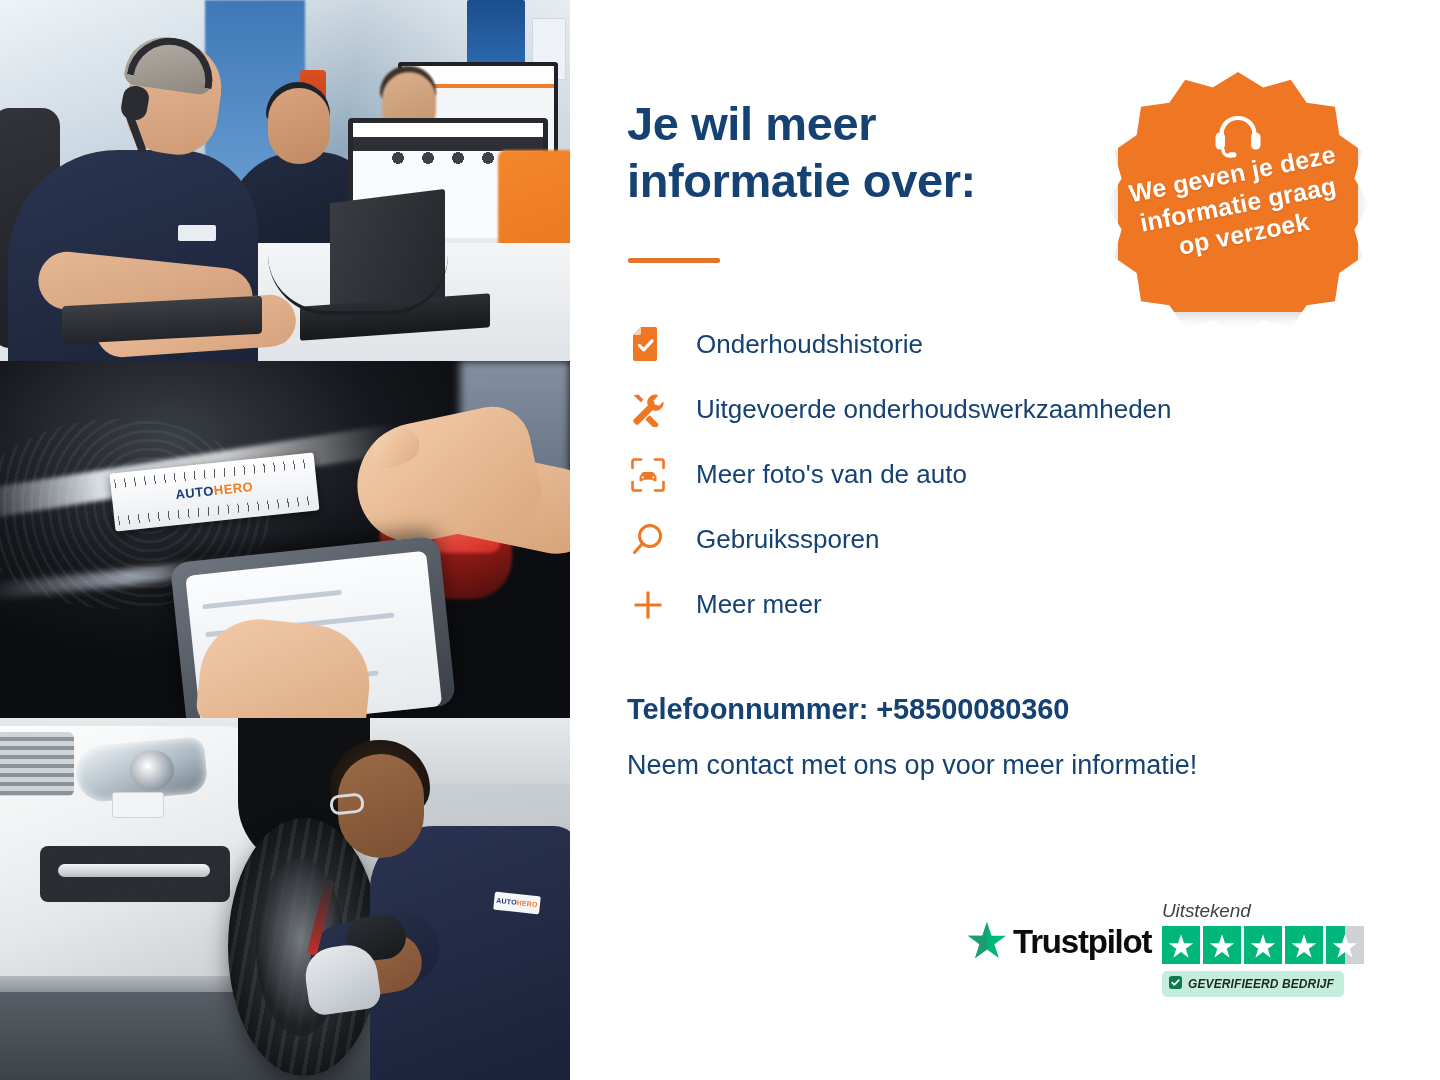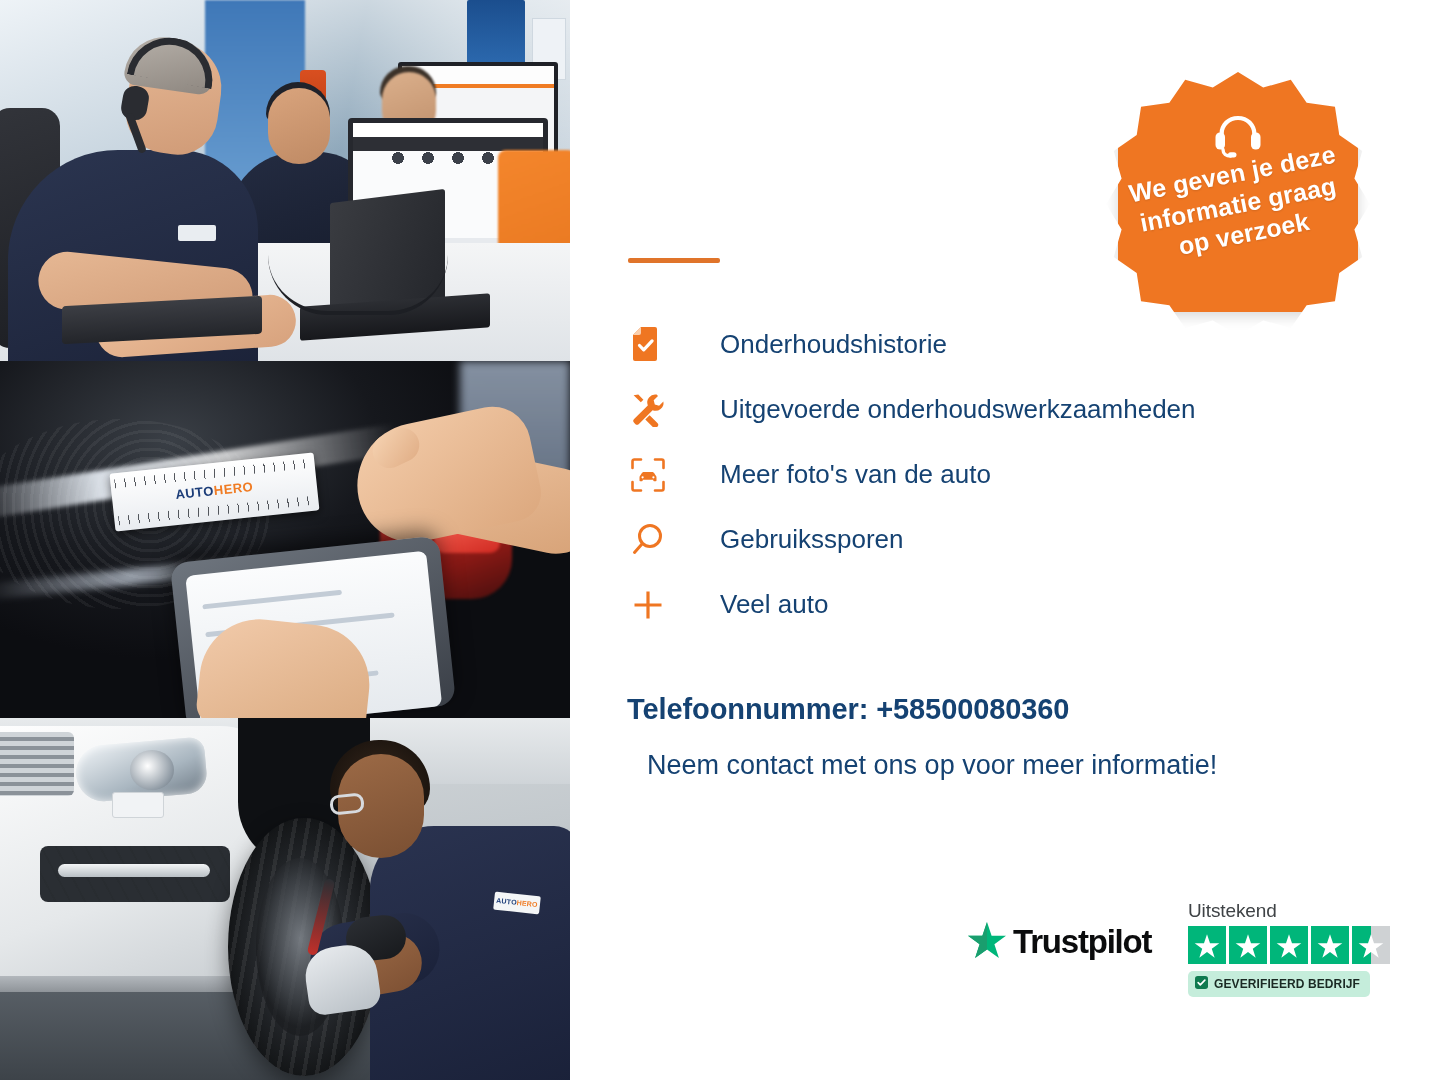--- a/index.html
+++ b/index.html
@@ -409,21 +409,21 @@
     font-size:47px; font-weight:700; line-height:1.22;
     color:#154272; letter-spacing:-.4px;
   }
   .rule {
     position:absolute; left:58px; top:258px; width:92px; height:5px;
     background:#e0742a; border-radius:2px;
   }
 
   
   .features { position:absolute; left:56px; top:312px; width:760px; }
-  .feature { display:flex; align-items:center; height:65px;gap:24px; }
+  .feature { display:flex; align-items:center; height:65px; }
   .feature .ficon {
     width:44px; min-width:44px; height:40px;
     display:flex; align-items:center; justify-content:center;
     margin-right:26px;
   }
   .feature .flabel {
     font-size:26px; color:#154272; letter-spacing:0px; white-space:nowrap;
   }
 
   
@@ -457,30 +457,30 @@
     padding:0 14px;
   }
 
   
   .phone {
     position:absolute; left:57px; top:693px;
     font-size:29px; font-weight:700; color:#154272; letter-spacing:-.1px;
   }
   .contact {
     position:absolute; left:57px; top:745px; width:760px;
-    font-size:27px; color:#154272; line-height:1.5;margin-left:20px;
+    font-size:27px; color:#154272; line-height:1.5;
   }
 
   
   .trustpilot { position:absolute; left:398px; top:900px; width:420px; height:105px; }
   .tp-logo { position:absolute; left:0; top:22px; display:flex; align-items:center; gap:7px; }
   .tp-word {
     font-size:33px; font-weight:700; color:#0b0c0d; letter-spacing:-1.2px;
   }
-  .tp-right { position:absolute; left:220px; top:0; }
+  .tp-right { position:absolute; left:194px; top:0;font-style:italic; }
   .tp-rating {
     font-size:19px; color:#3f4346; margin-bottom:4px; letter-spacing:-.1px;
   }
   .tp-stars { display:flex; gap:3px; }
   .tp-star {
     width:38px; height:38px; background:#00b67a;
     display:flex; align-items:center; justify-content:center;
   }
   .tp-star.half { background:linear-gradient(90deg,#00b67a 0 50%, #cfd2d4 50% 100%); }
   .tp-verified {
@@ -592,20 +592,24 @@
       <div class="p3-watch"></div>
       <div class="p3-tool"></div>
       <div class="p3-glove2"></div>
       <div class="p3-glove"></div>
     </div>
 
   </div>
 
   <div class="content">
 
+    <h1 class="heading">
+      <span>Je wil meer</span><br>
+      <span>informatie over:</span>
+    </h1>
 
     <div class="rule"></div>
 
     <div class="badge">
       <div class="badge-shape"></div>
       <div class="badge-icon">
         <svg width="52" height="46" viewBox="0 0 52 46" aria-hidden="true">
           <path d="M26 4C15.5 4 7.5 11.8 7.5 21.6v5.6h4.3v-5.6C11.8 13.9 18.2 8 26 8s14.2 5.9 14.2 13.6v5.6h4.3v-5.6C44.5 11.8 36.5 4 26 4z" fill="#fff"></path>
           <rect x="3.5" y="20.5" width="9.5" height="17" rx="4.6" fill="#fff"></rect>
           <rect x="39" y="20.5" width="9.5" height="17" rx="4.6" fill="#fff"></rect>
@@ -670,21 +674,21 @@
         </span>
         <span class="flabel">Gebruikssporen</span>
       </div>
 
       <div class="feature">
         <span class="ficon">
           <svg width="32" height="32" viewBox="0 0 32 32" aria-hidden="true">
             <path d="M16 2.5v27M2.5 16h27" stroke="#ef7622" stroke-width="3.2" stroke-linecap="butt"></path>
           </svg>
         </span>
-        <span class="flabel">Veel auto</span>
+        <span class="flabel">Meer meer</span>
       </div>
 
     </div>
 
     <div class="phone">Telefoonnummer: +58500080360</div>
     <div class="contact">
       <div>Neem contact met ons op voor meer informatie!</div>
     </div>
 
     <div class="trustpilot">

